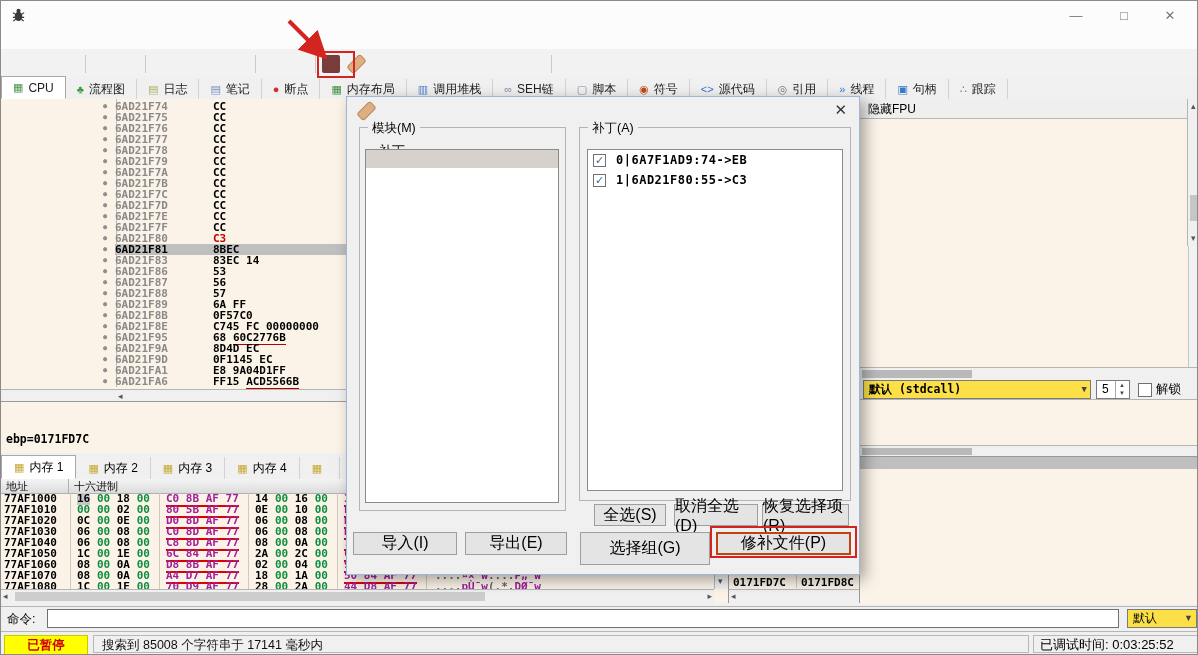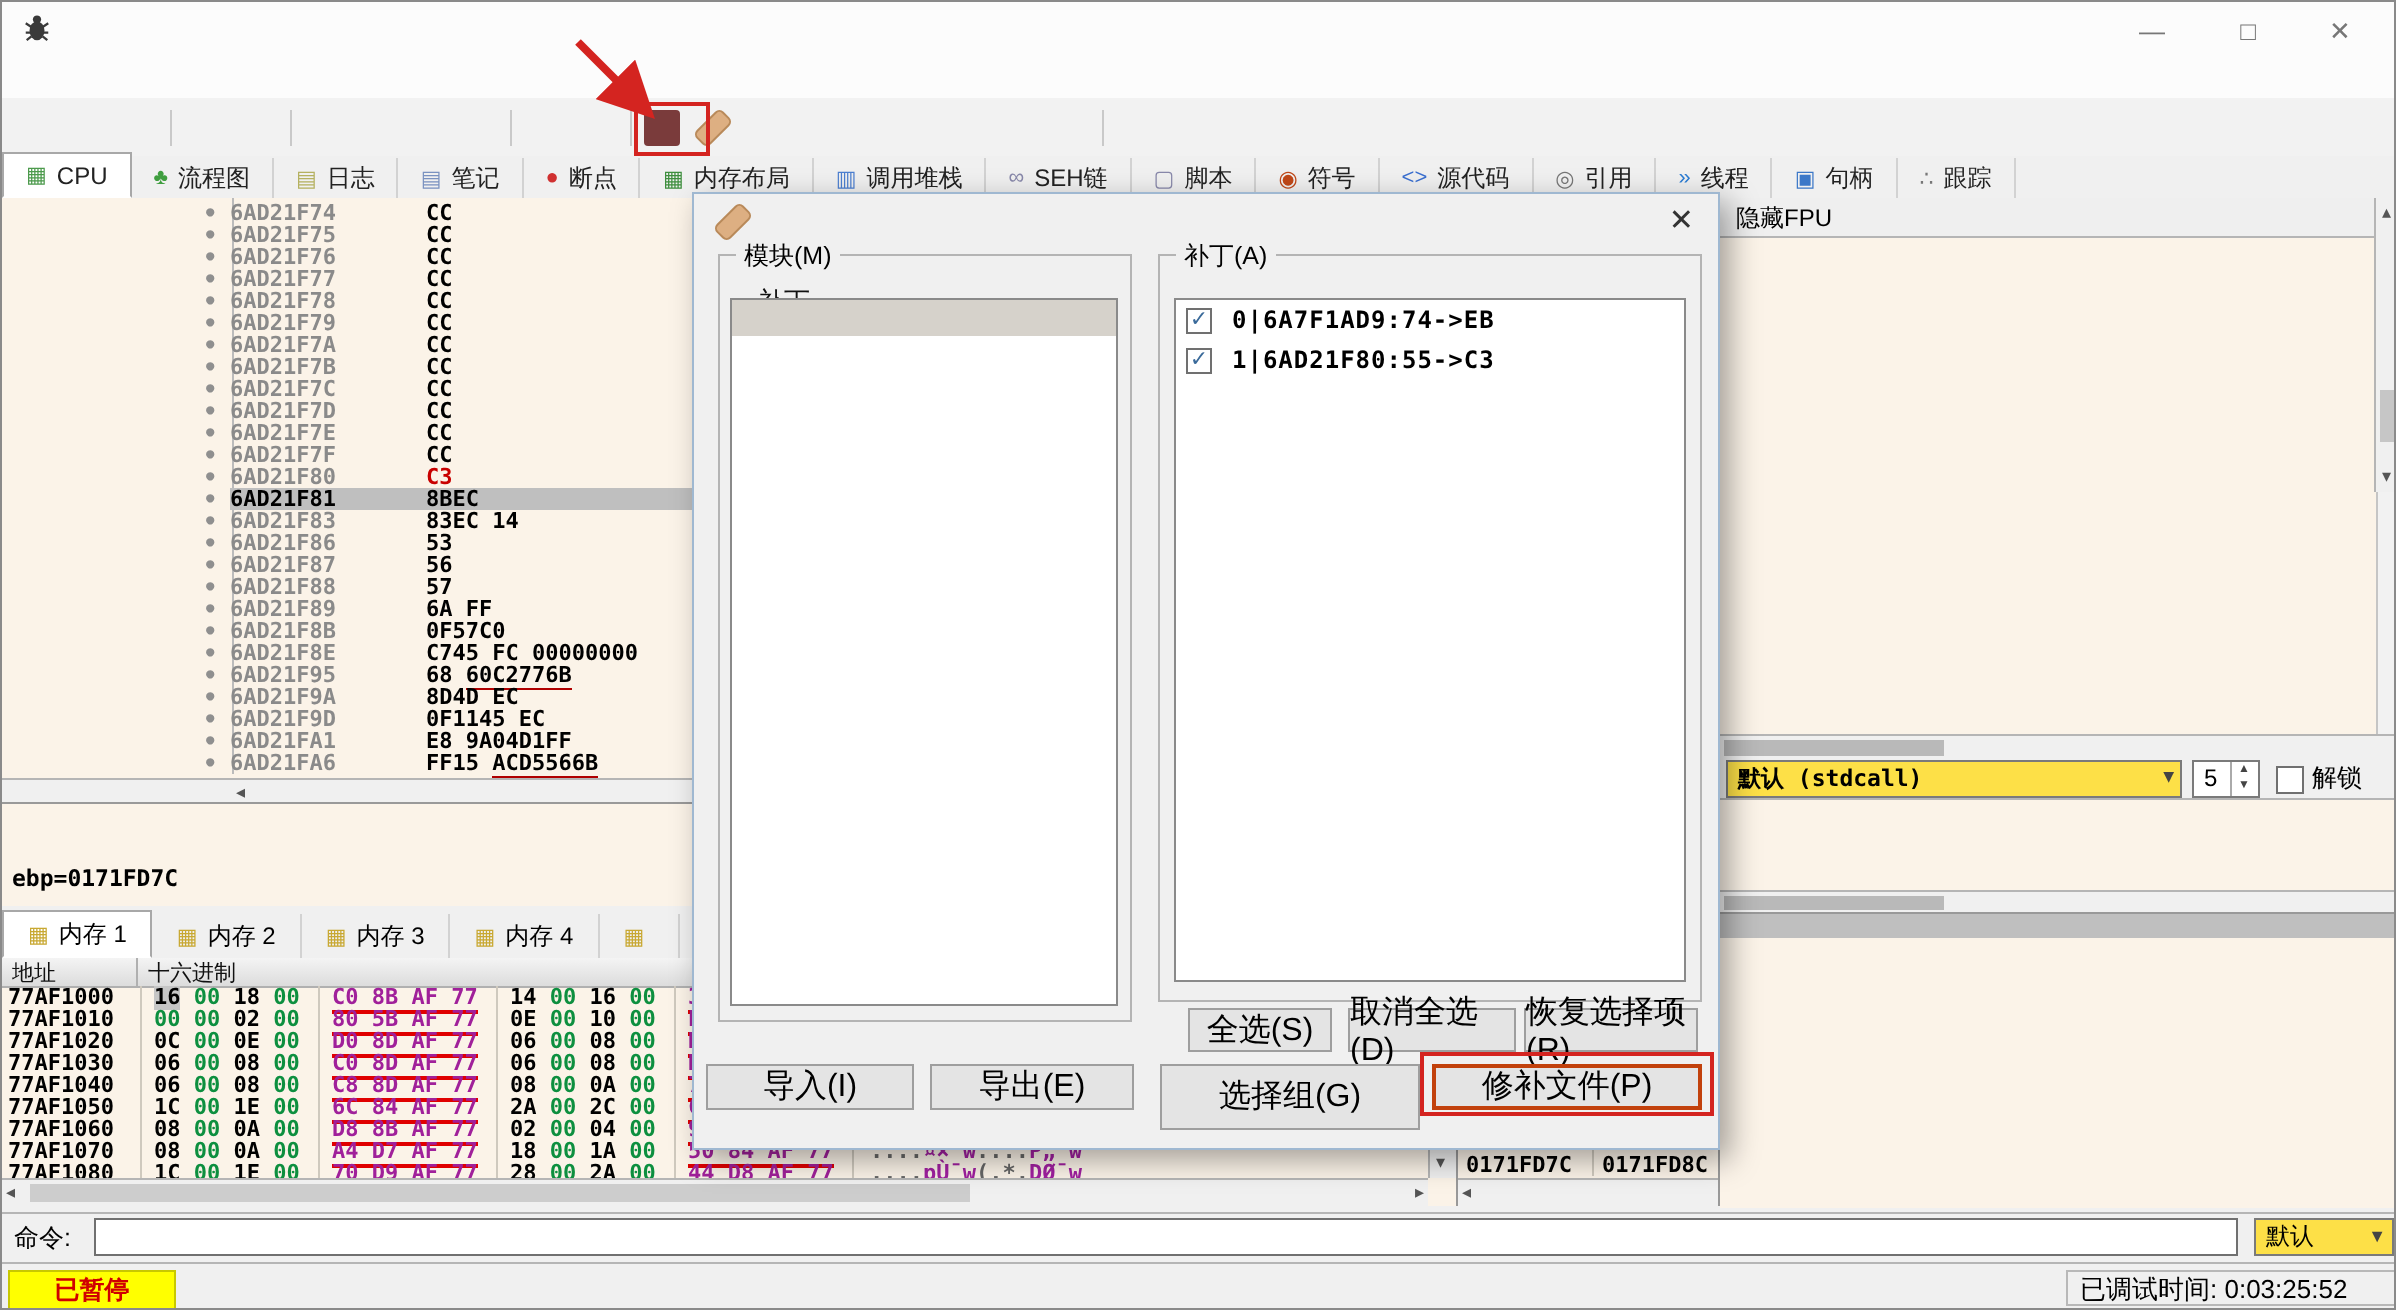--- a/index.html
+++ b/index.html
@@ -469,20 +469,21 @@
   </div>
 
   <div class="cmdrow">
     <span class="cmdlabel">命令:</span>
     <input class="cmdinput" value="" style="">
     <div class="combo cmdcombo" style="position:absolute;"><span>默认</span><span class="arrow">▼</span></div>
   </div>
 
   <div class="statusbar">
     <span class="pausebadge">已暂停</span>
+    <span class="statusmsg">搜索到 85008 个字符串于 17141 毫秒内</span>
     <span class="statustime">已调试时间: 0:03:25:52</span>
   </div>
 
   <div class="ann annbox" style="left:316px;top:50px;width:38px;height:27px;"></div>
   <div class="ann annbox" style="left:709px;top:525px;width:147px;height:32px;"></div>
   <svg class="ann" style="left:276px;top:12px;" width="70" height="52">
     <defs>
         <marker id="ah" markerWidth="7" markerHeight="7" refX="4" refY="3.5" orient="auto">
           <path d="M0,0 L7,3.5 L0,7 Z" fill="#D42420"></path>
         </marker>

